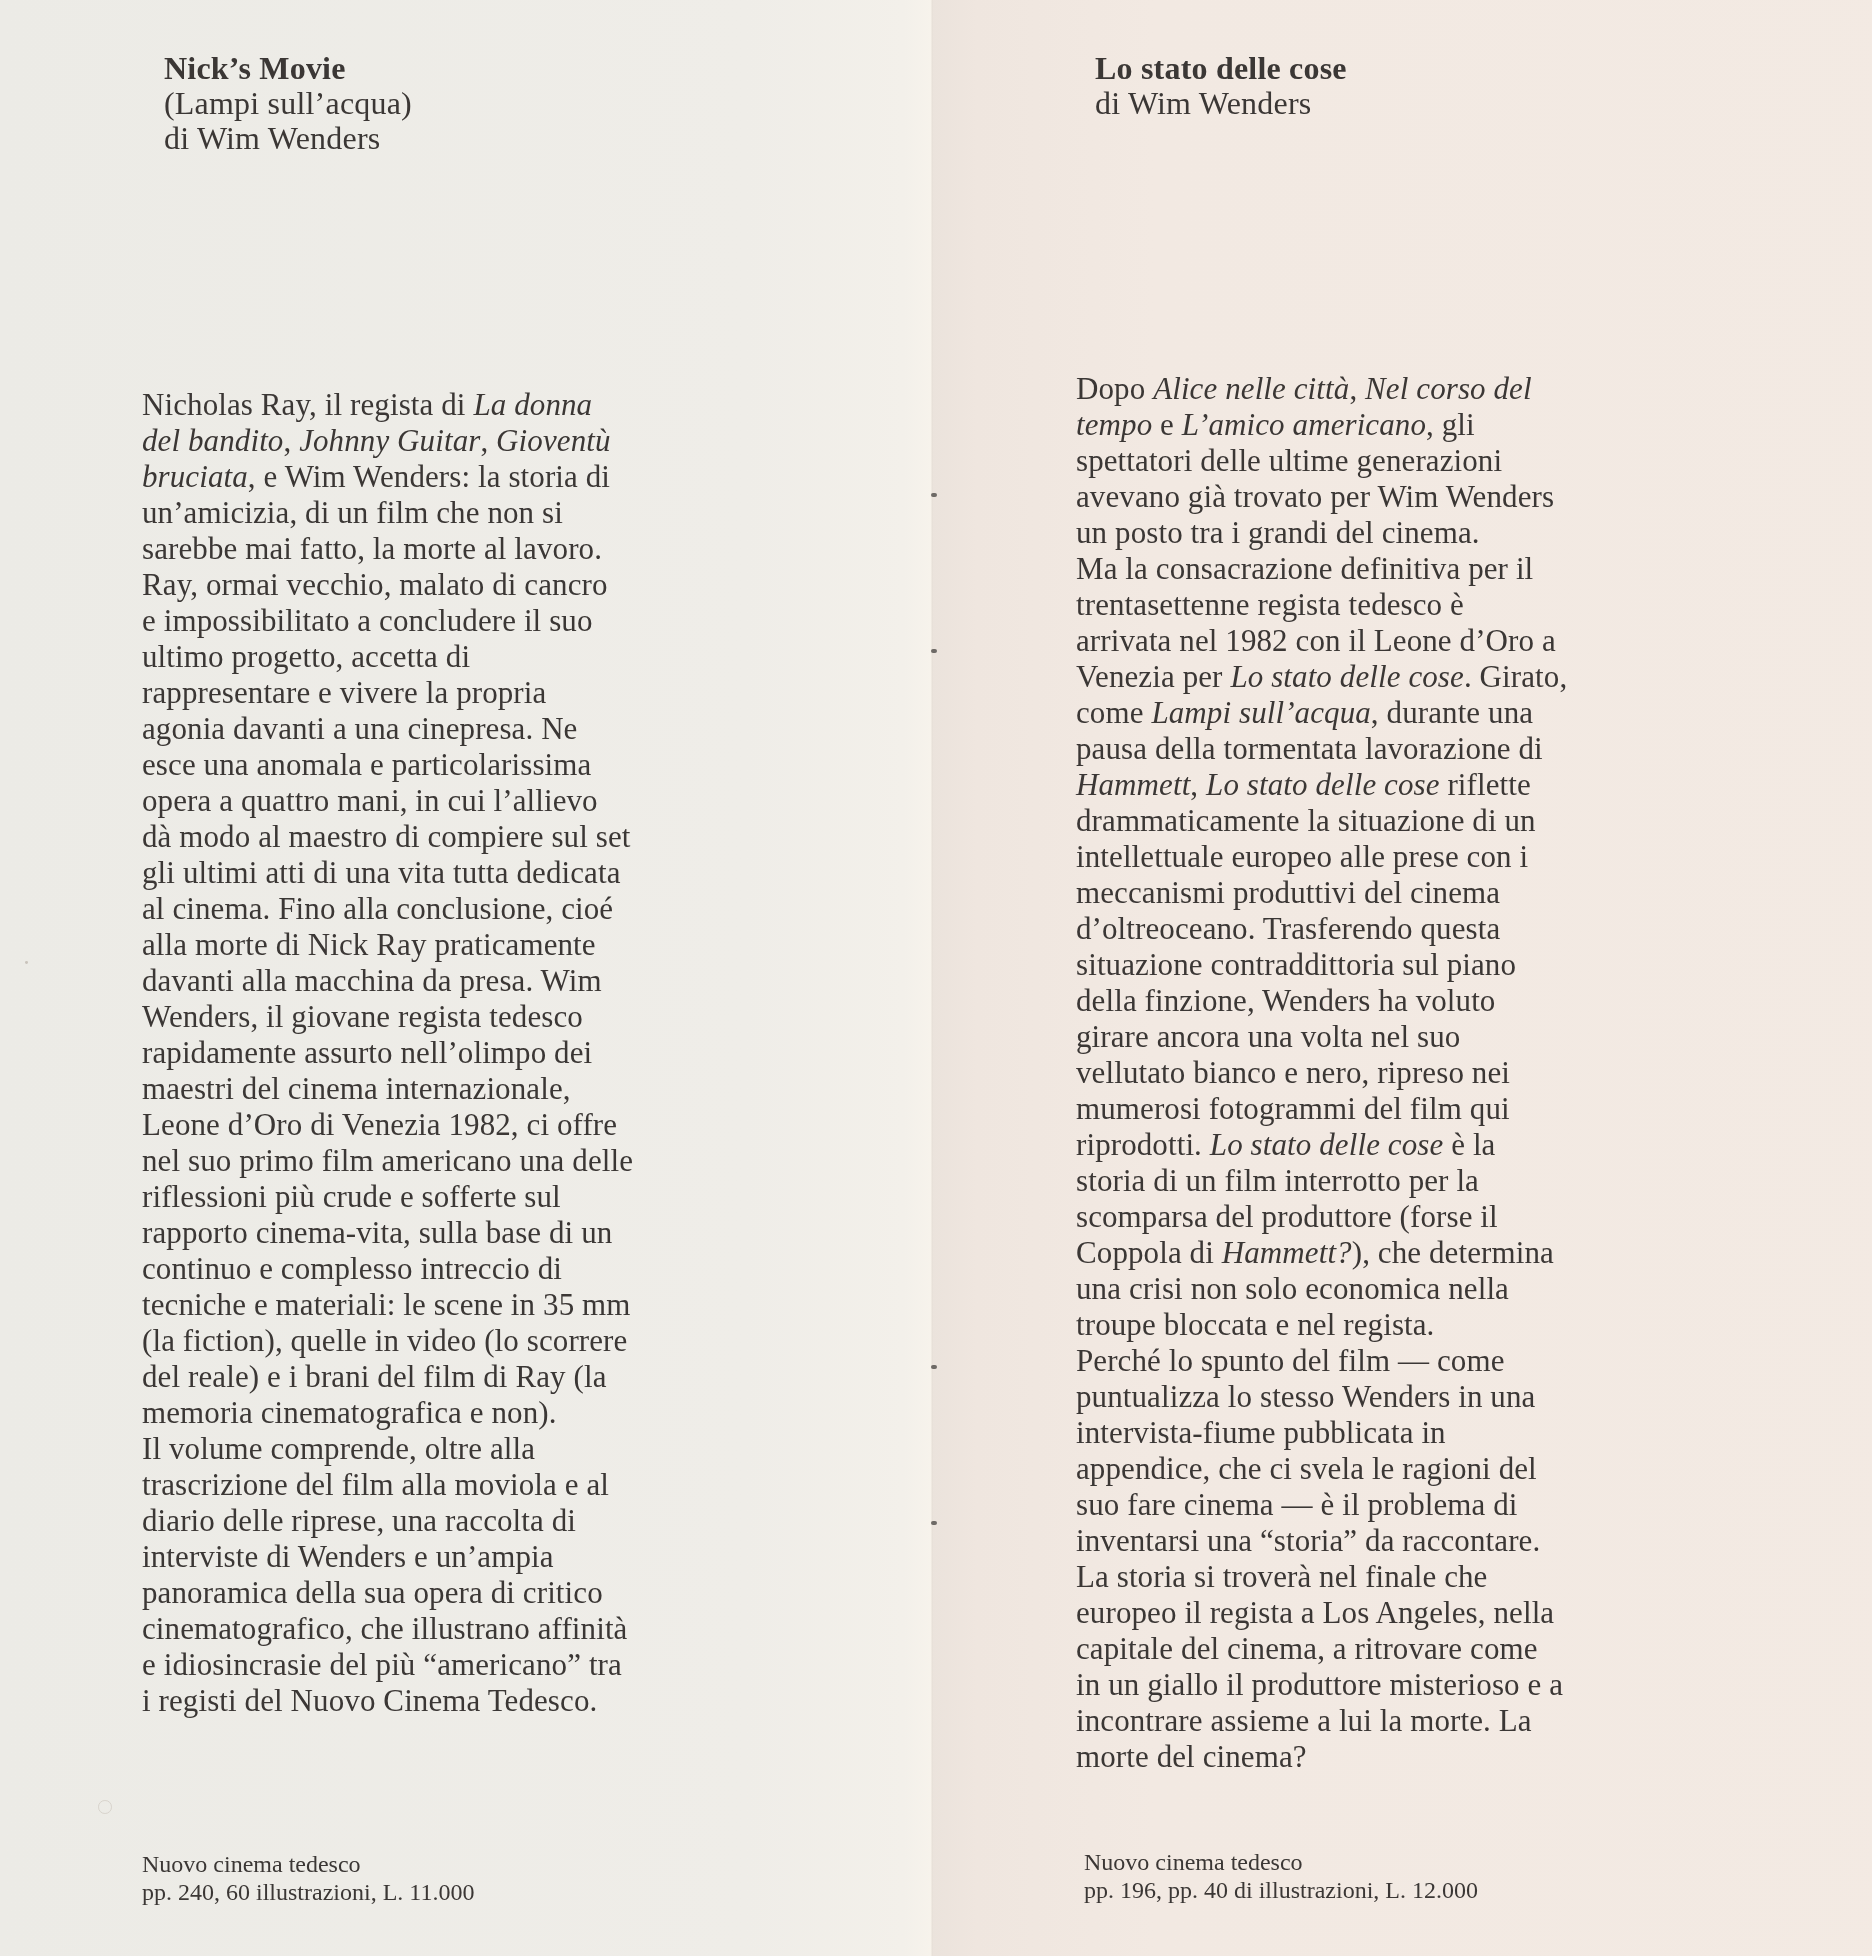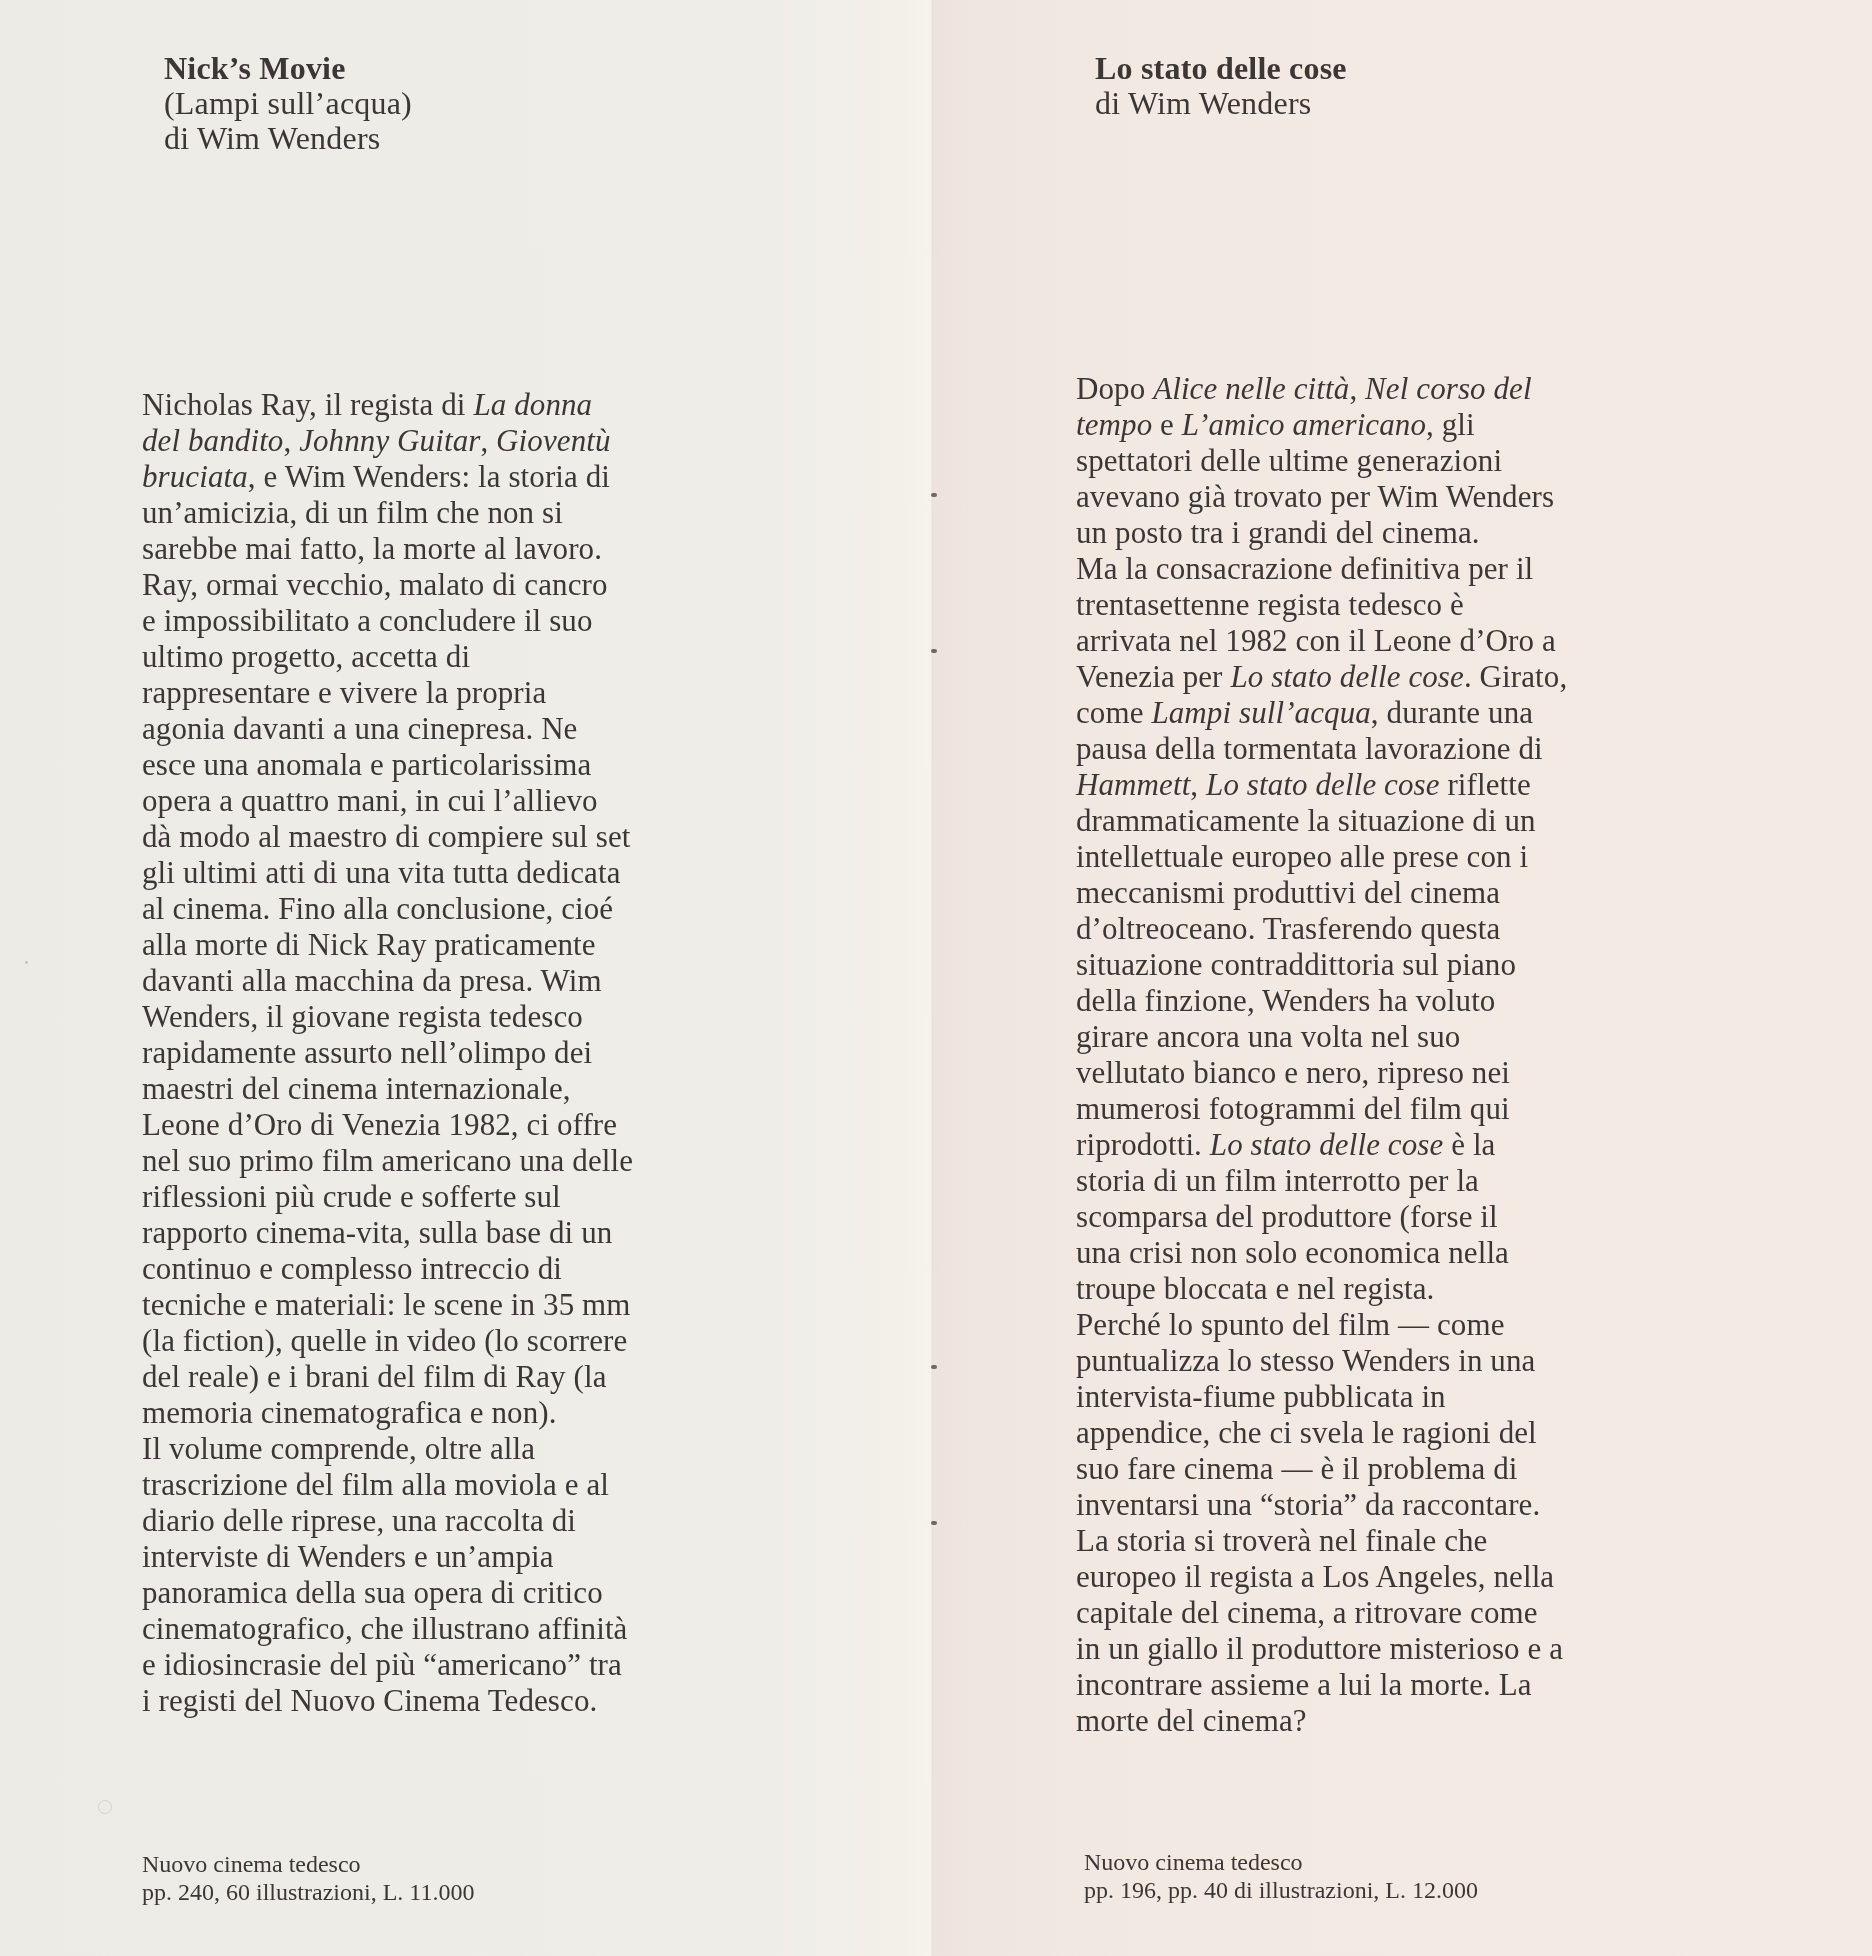--- a/index.html
+++ b/index.html
@@ -110,20 +110,21 @@
       <span class="line"><span>meccanismi produttivi del cinema</span></span>
       <span class="line"><span>d’oltreoceano. Trasferendo questa</span></span>
       <span class="line"><span>situazione contraddittoria sul piano</span></span>
       <span class="line"><span>della finzione, Wenders ha voluto</span></span>
       <span class="line"><span>girare ancora una volta nel suo</span></span>
       <span class="line"><span>vellutato bianco e nero, ripreso nei</span></span>
       <span class="line"><span>mumerosi fotogrammi del film qui</span></span>
       <span class="line"><span>riprodotti. </span><i>Lo stato delle cose</i><span>  è la</span></span>
       <span class="line"><span>storia di un film interrotto per la</span></span>
       <span class="line"><span>scomparsa del produttore (forse il</span></span>
+      <span class="line"><span>Coppola di </span><i>Hammett?</i><span>), che determina</span></span>
       <span class="line"><span>una crisi non solo economica nella</span></span>
       <span class="line"><span>troupe bloccata e nel regista.</span></span>
       <span class="line"><span>Perché lo spunto del film — come</span></span>
       <span class="line"><span>puntualizza lo stesso Wenders in una</span></span>
       <span class="line"><span>intervista-fiume pubblicata in</span></span>
       <span class="line"><span>appendice, che ci svela le ragioni del</span></span>
       <span class="line"><span>suo fare cinema — è il problema di</span></span>
       <span class="line"><span>inventarsi una “storia” da raccontare.</span></span>
       <span class="line"><span>La storia si troverà nel finale che</span></span>
       <span class="line"><span>europeo il regista a Los Angeles, nella</span></span>

